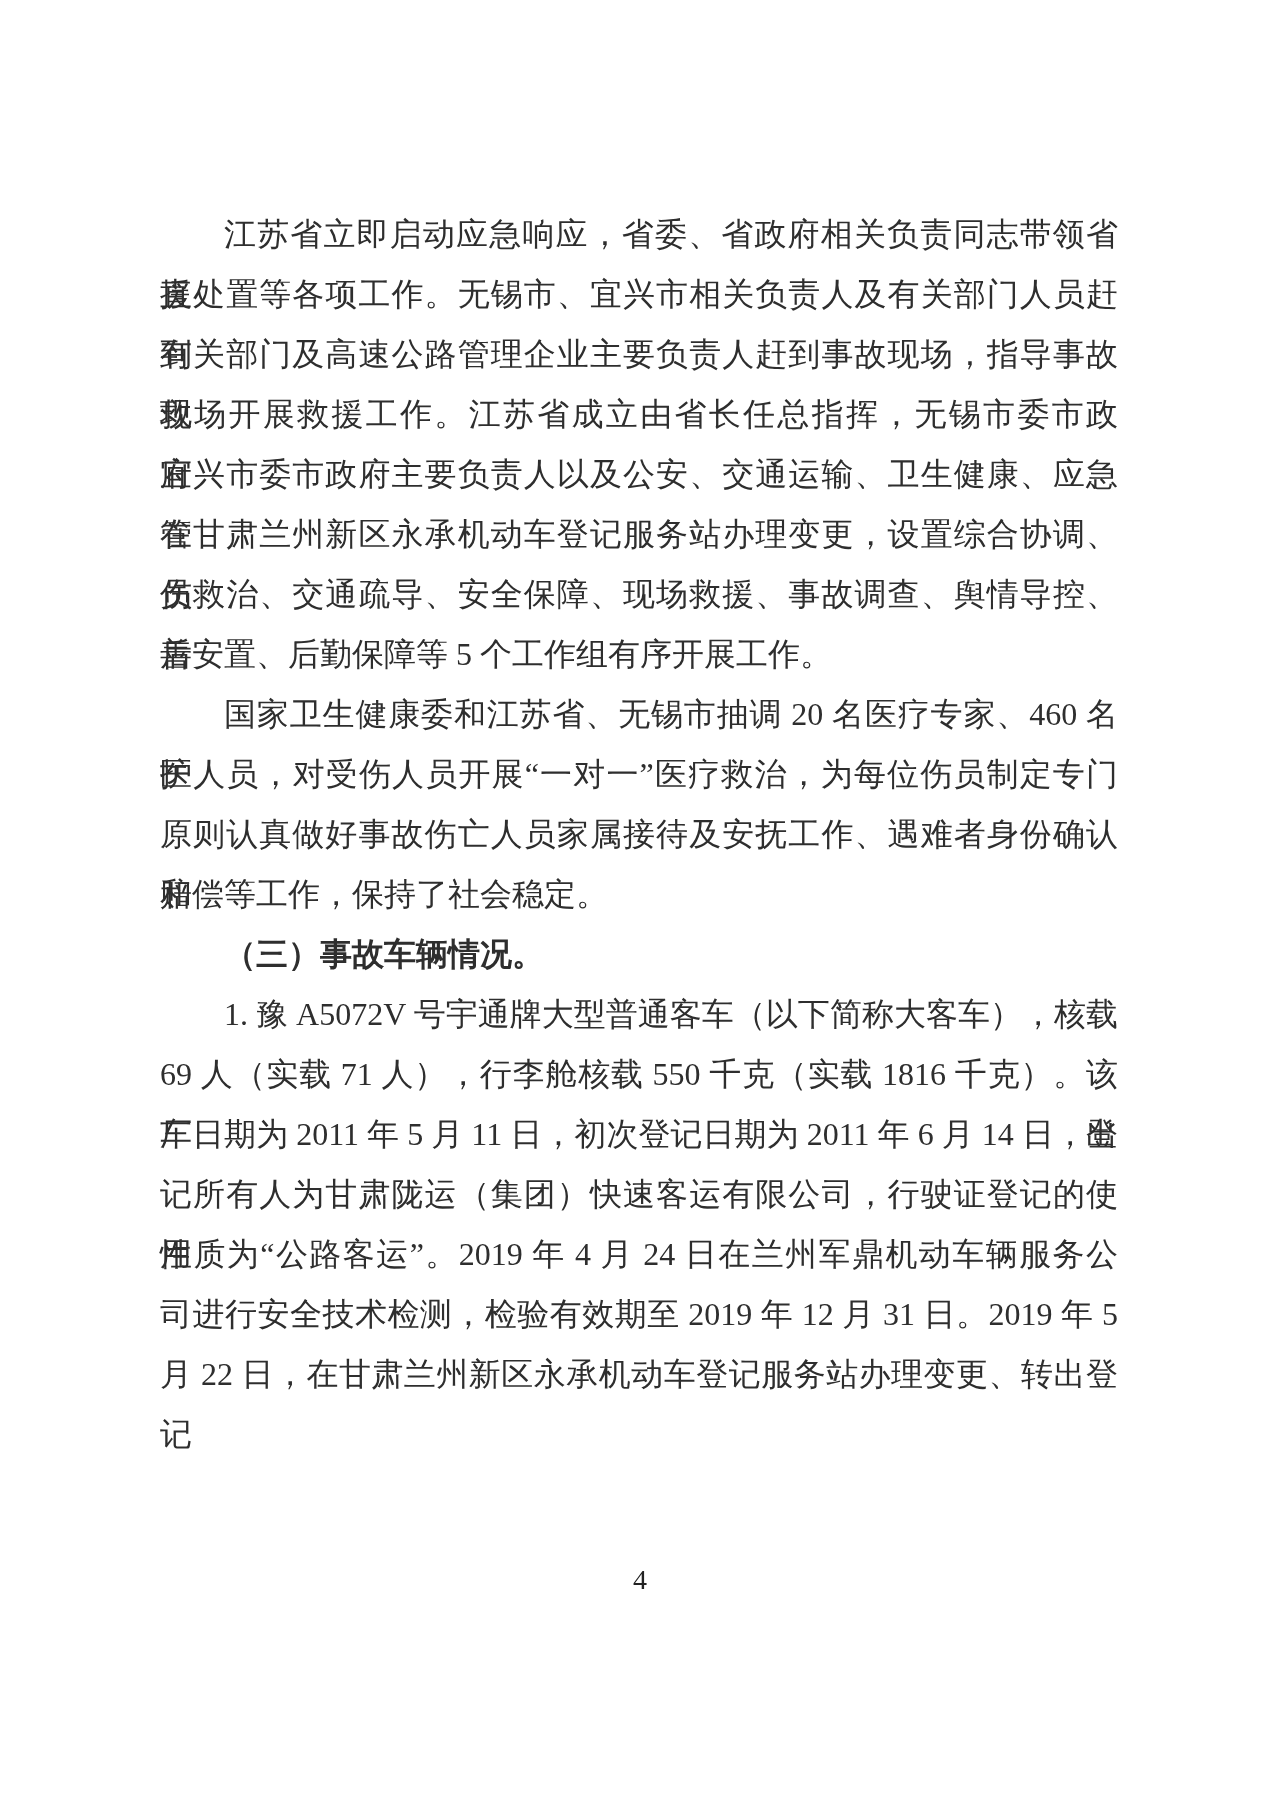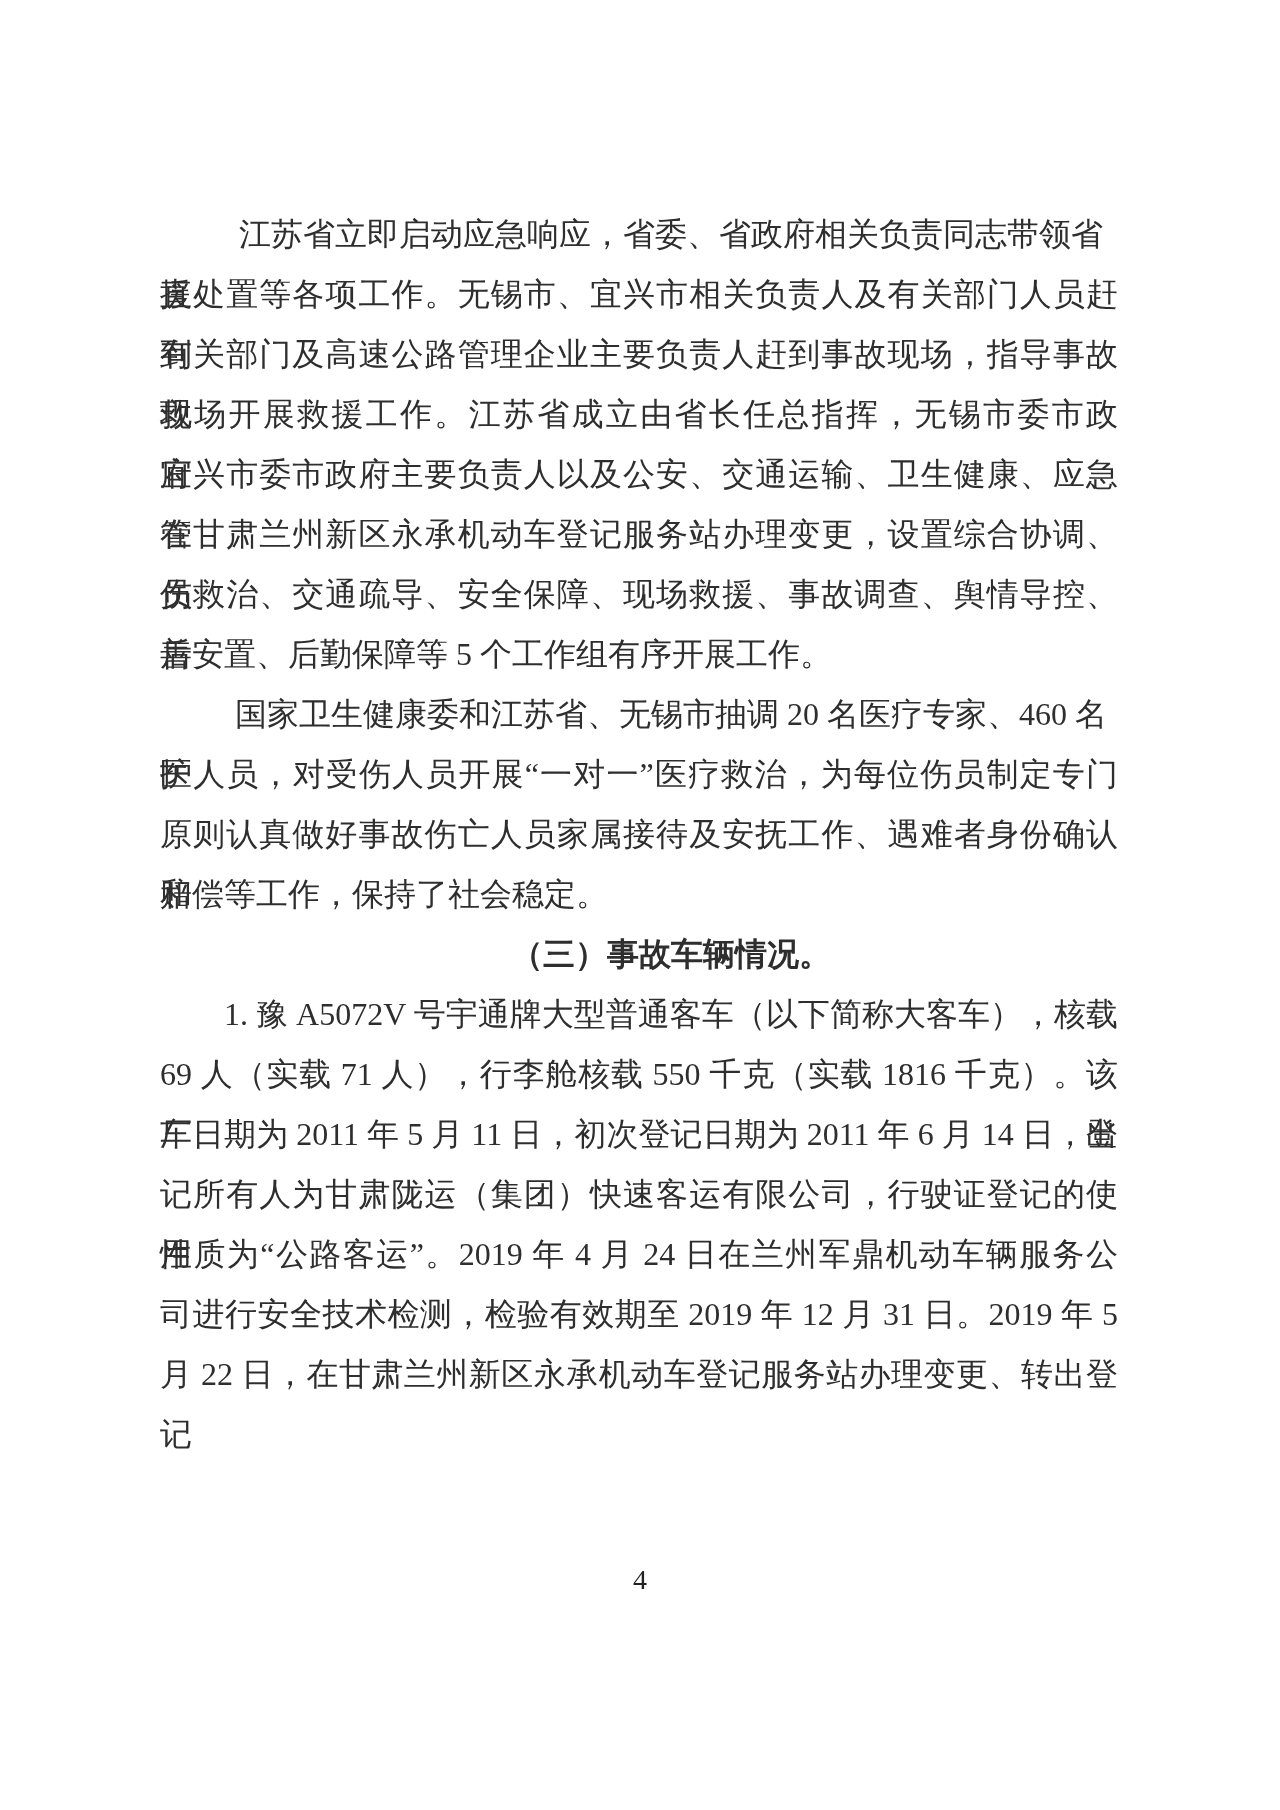--- a/index.html
+++ b/index.html
@@ -35,21 +35,20 @@
     white-space: normal;
     overflow: visible;
   }
   .line.justify {
     text-align: justify;
     text-align-last: justify;
     text-justify: inter-character;
   }
   .line.indent {
     text-indent: 2em;
-    text-align: center;
   }
   .line.bold {
     font-weight: bold;
   }
   .page-number {
     position: absolute;
     left: 0;
     top: 1558px;
     width: 1280px;
     height: 44px;

